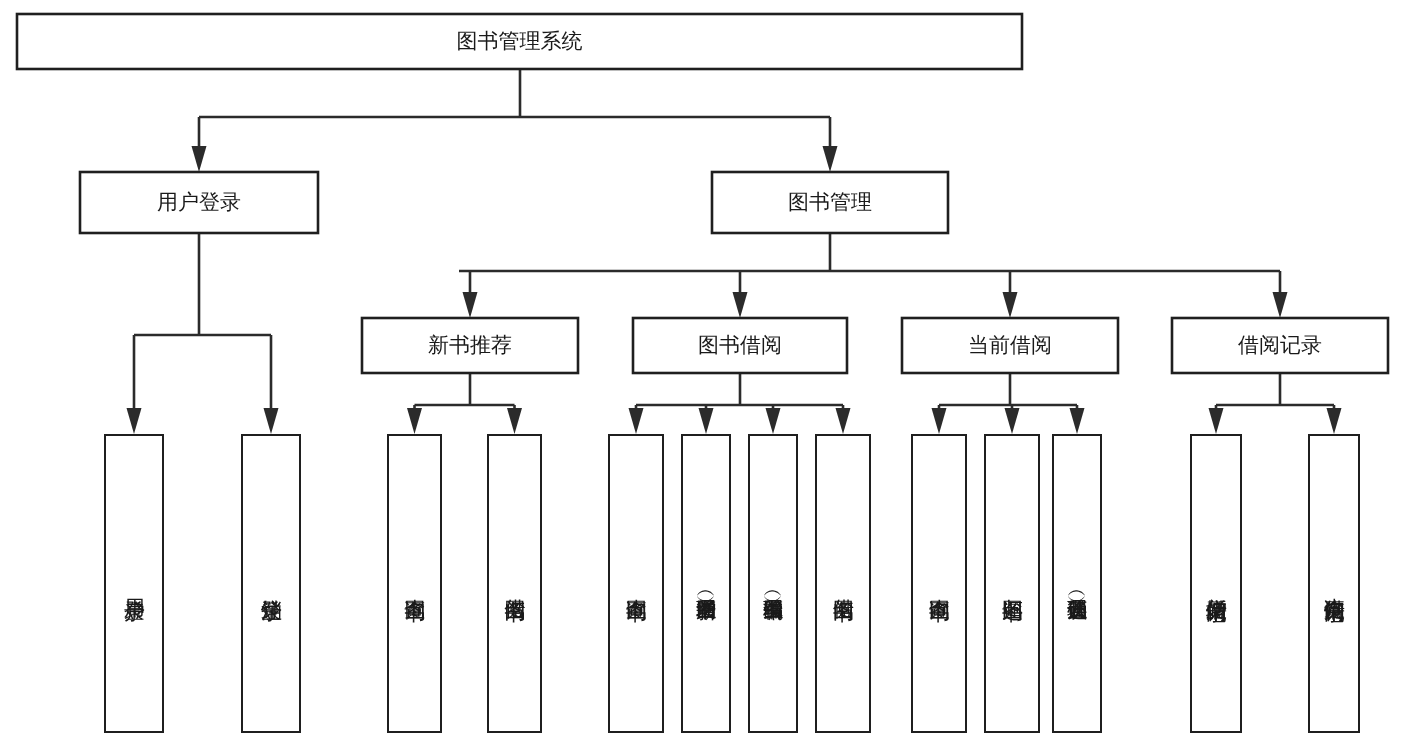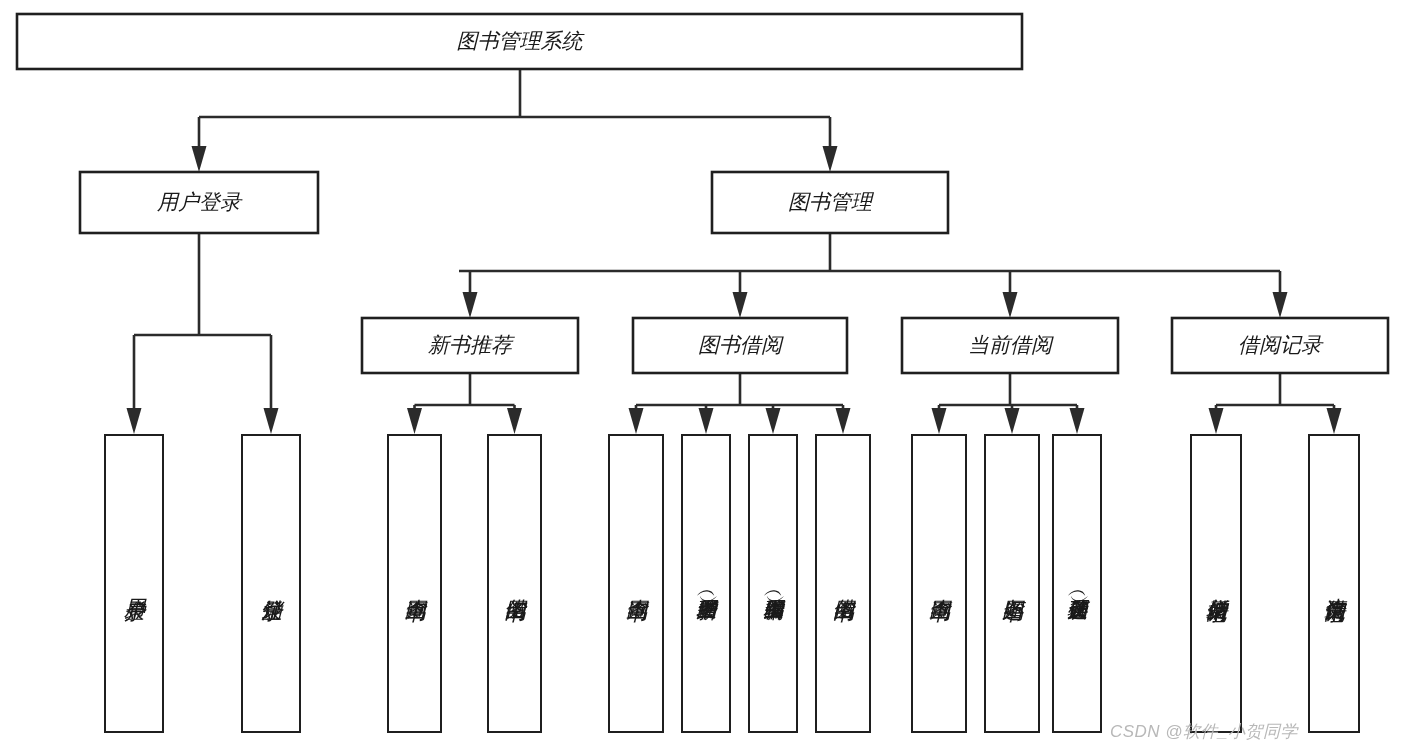--- a/index.html
+++ b/index.html
@@ -12,21 +12,20 @@
     width: 1405px;
     height: 747px;
     font-family: "Liberation Sans", "DejaVu Sans", sans-serif;
     overflow: hidden;
     position: relative;
   }
   #diagram-root {
     position: relative;
     width: 1306px;
     height: 747px;
-    font-style: italic;
   }
   svg#tree-svg {
     position: absolute;
     left: 0;
     top: 0;
     width: 1405px;
     height: 747px;
     display: block;
   }
   .node-rect {
@@ -196,15 +195,14 @@
         <span class="vnode-label" style="font-size: 20px; letter-spacing: 0px;">确认归还（管理员）</span>
       </div>
       <div class="vnode" style="left: 1190px; top: 434px; width: 52px; height: 299px; border: 2.6px solid rgb(31, 31, 31); background: rgb(255, 255, 255);">
         <span class="vnode-label">新增借阅记录</span>
       </div>
       <div class="vnode" style="left: 1308px; top: 434px; width: 52px; height: 299px; border: 2.6px solid rgb(31, 31, 31); background: rgb(255, 255, 255);">
         <span class="vnode-label">查询借阅记录</span>
       </div>
     </div>
 
-  <div class="watermark-text">CSDN @软件_小贺同学</div>
 
 </div>
 
 </body></html>

